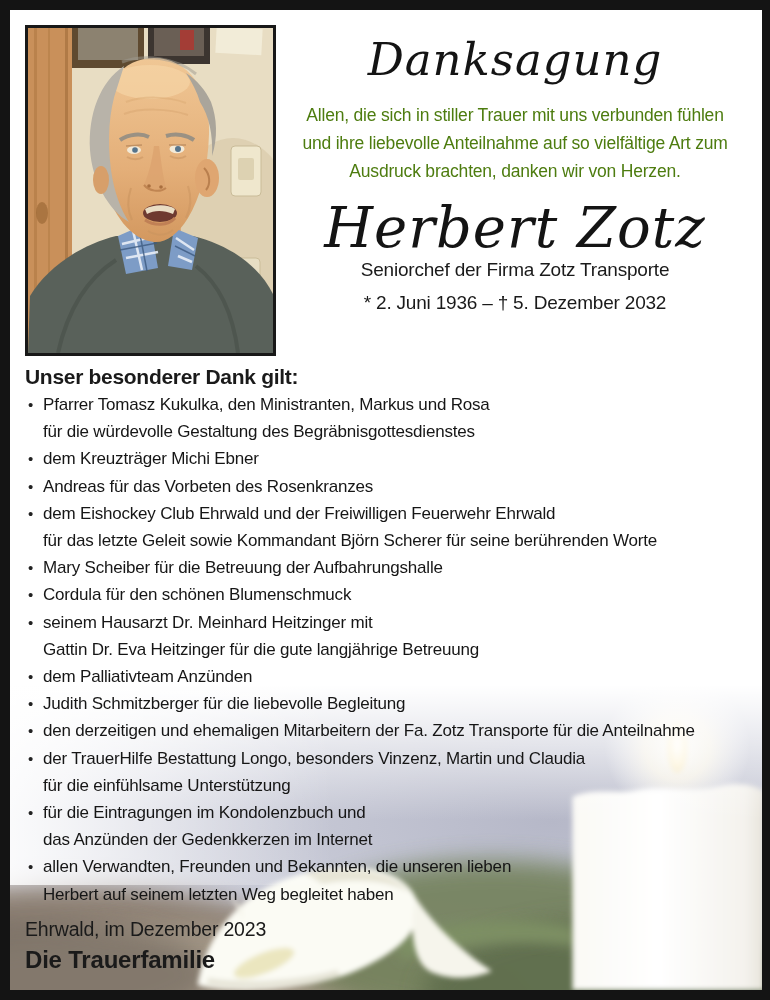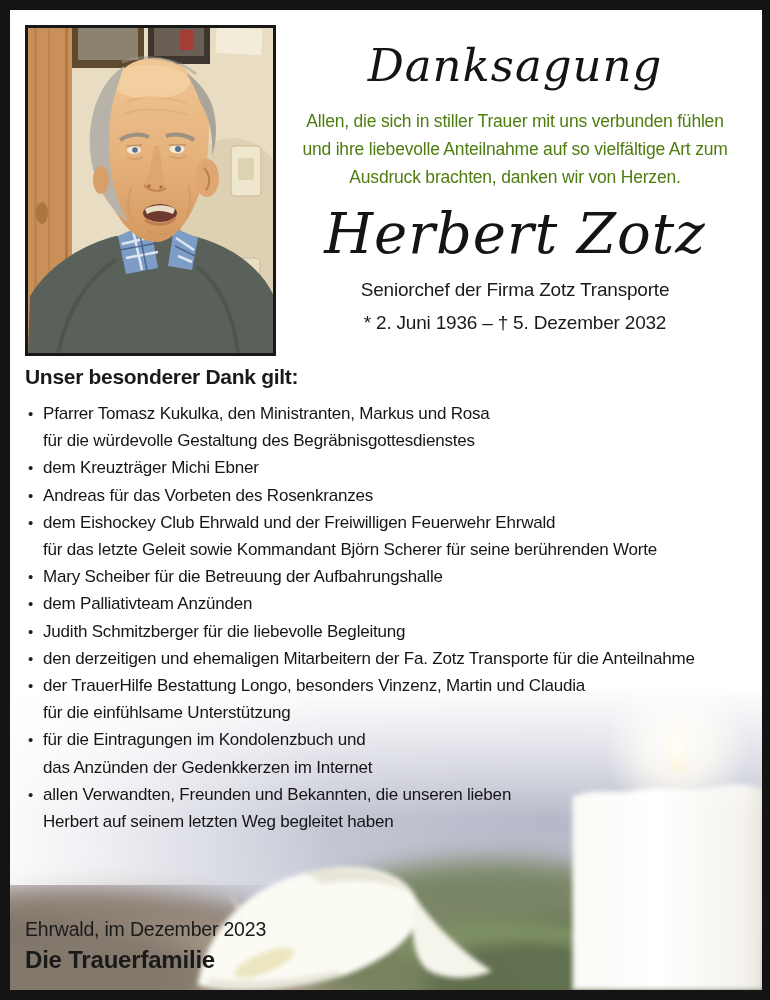--- a/index.html
+++ b/index.html
@@ -31,40 +31,40 @@
   
   .right-col{
     position:absolute; left:262px; top:15px; width:486px; z-index:2;
     text-align:center;
   }
   .script{
     font-family:"DejaVu Serif", serif;
     font-style:italic;
     color:#141414;
   }
-  .title{ font-size:45px; line-height:1.1; margin-top:16px; letter-spacing:1px;}
+  .title{ font-size:45px; line-height:1.1; margin-top:10px; letter-spacing:1px;}
   .intro{
     margin:16px 0 0 0;
     font-size:17.5px; line-height:28px; letter-spacing:-0.2px;
     white-space:pre-line; font-weight:bold; font-stretch:condensed;
     color:#4d7c0f;
   }
   .intro{font-weight:normal;}
   .name{ font-size:56px; line-height:1.05; margin-top:14px; letter-spacing:1px;}
-  .subtitle{ font-size:19px; margin-top:16px; letter-spacing:-0.2px; }
+  .subtitle{ font-size:19px; margin-top:2px; letter-spacing:-0.2px; }
   .dates{ font-size:19px; margin-top:11px; letter-spacing:-0.2px; }
   
   .thanks{
     position:absolute; left:15px; top:355px; width:726px; z-index:2;
   }
   .thanks-heading{
     font-weight:bold; font-size:21px; letter-spacing:-0.3px;
   }
   ul.thanks-list{
-    list-style:none; margin:11px 0 0 0; padding:0;
+    list-style:none; margin:2px 0 0 0; padding:0;
   }
   ul.thanks-list li{
     position:relative;
     padding-left:18px;
     font-size:17px; line-height:27.2px; letter-spacing:-0.2px;
     white-space:pre-line;
     color:#161616;
   }
   ul.thanks-list li::before{
     content:"•";
@@ -264,20 +264,23 @@
   <div class="thanks">
     <div class="thanks-heading">Unser besonderer Dank gilt:</div>
     <ul class="thanks-list">
         <li>Pfarrer Tomasz Kukulka, den Ministranten, Markus und Rosa
 für die würdevolle Gestaltung des Begräbnisgottesdienstes</li>
         <li>dem Kreuzträger Michi Ebner</li>
         <li>Andreas für das Vorbeten des Rosenkranzes</li>
         <li>dem Eishockey Club Ehrwald und der Freiwilligen Feuerwehr Ehrwald
 für das letzte Geleit sowie Kommandant Björn Scherer für seine berührenden Worte</li>
         <li>Mary Scheiber für die Betreuung der Aufbahrungshalle</li>
+        <li>Cordula für den schönen Blumenschmuck</li>
+        <li>seinem Hausarzt Dr. Meinhard Heitzinger mit
+Gattin Dr. Eva Heitzinger für die gute langjährige Betreuung</li>
         <li>dem Palliativteam Anzünden</li>
         <li>Judith Schmitzberger für die liebevolle Begleitung</li>
         <li>den derzeitigen und ehemaligen Mitarbeitern der Fa. Zotz Transporte für die Anteilnahme</li>
         <li>der TrauerHilfe Bestattung Longo, besonders Vinzenz, Martin und Claudia
 für die einfühlsame Unterstützung</li>
         <li>für die Eintragungen im Kondolenzbuch und
 das Anzünden der Gedenkkerzen im Internet</li>
         <li>allen Verwandten, Freunden und Bekannten, die unseren lieben
 Herbert auf seinem letzten Weg begleitet haben</li>
       </ul>

